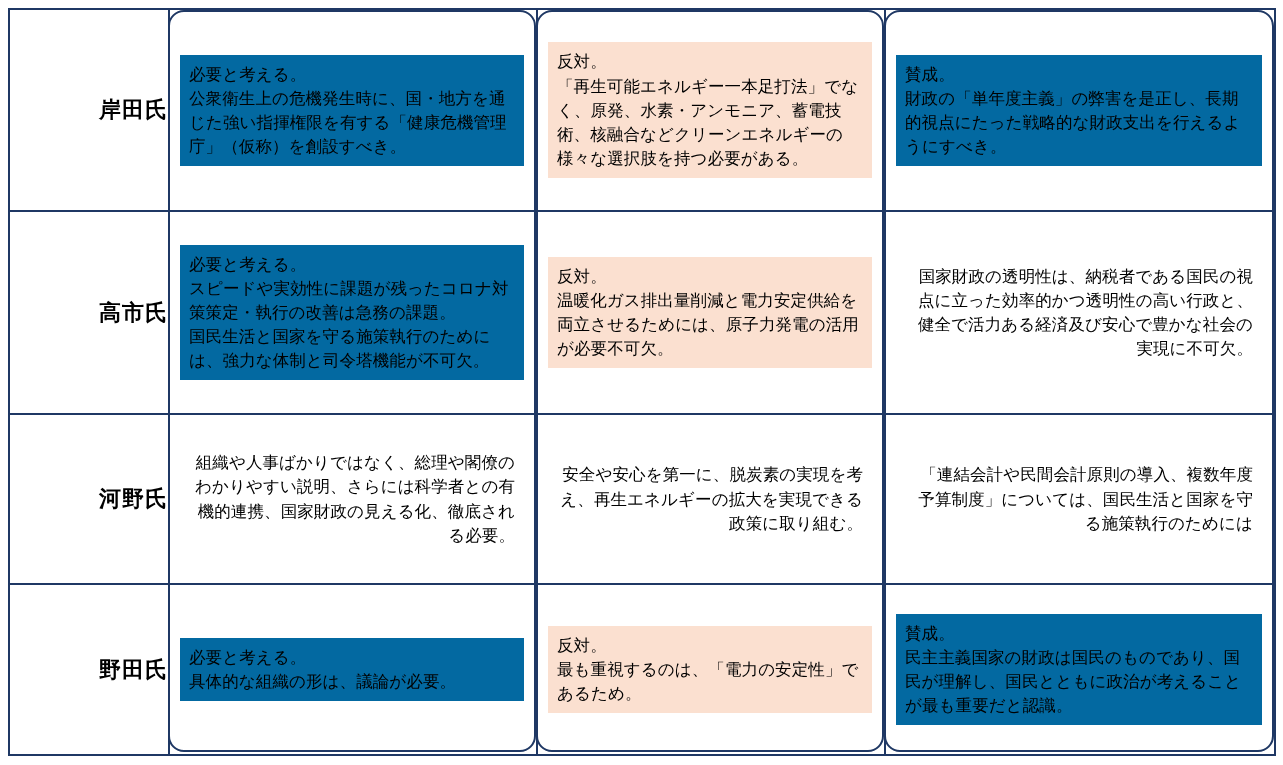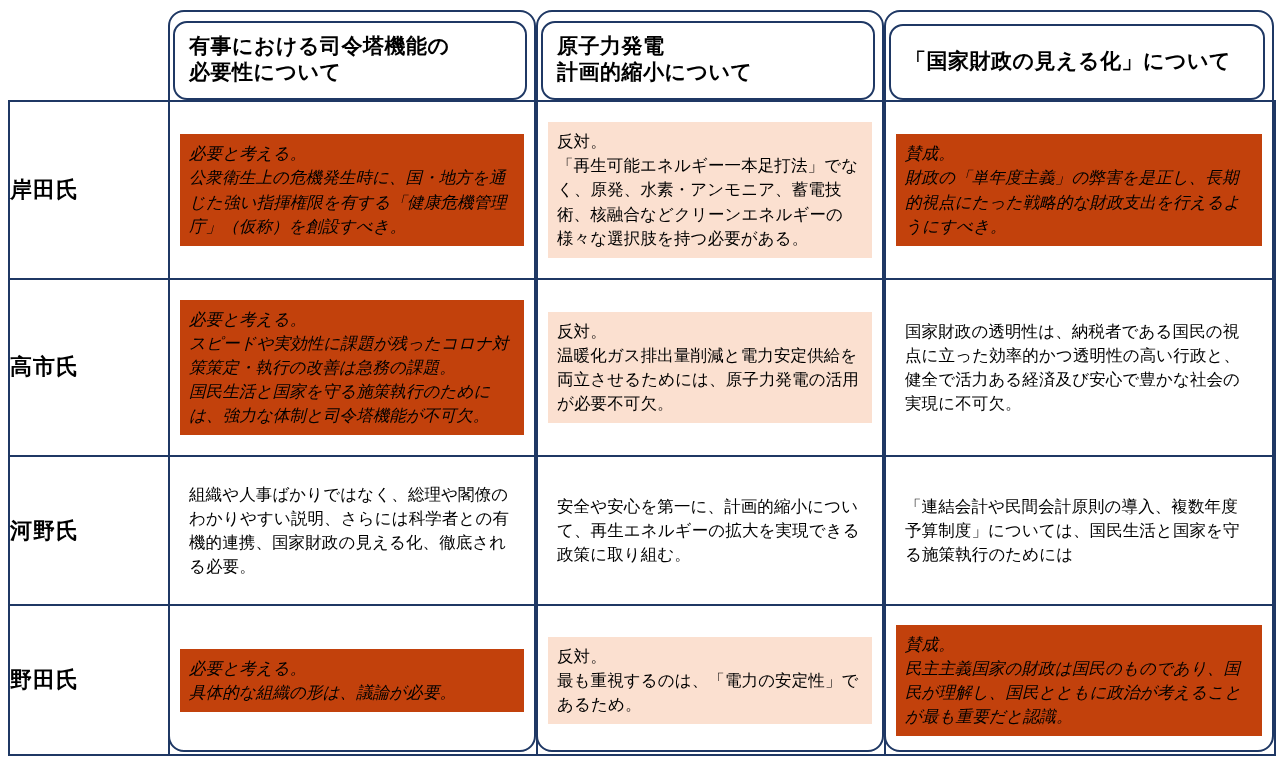--- a/index.html
+++ b/index.html
@@ -68,40 +68,40 @@
     letter-spacing: 0.5px;
     background: #ffffff;
     min-height: 76px;
     display: flex;
     align-items: center;
   }
 
   .name-cell {
     font-weight: bold;
     font-size: 22px;
-    text-align: left;
+    text-align: right;
     letter-spacing: 1px;
     border-left: 2px solid #1f3864;
     border-right: 2px solid #1f3864;
   }
 
   .body-cell {
     padding: 0;
   }
 
   .note {
     font-size: 16.5px;
     line-height: 1.46;
     padding: 7px 9px 8px 9px;
     box-sizing: border-box;
     letter-spacing: 0.1px;
   }
-  .note.blue  { background: #c2410c; font-style: italic; }
+  .note.blue  { background: #0369a1; }
   .note.peach { background: #fbe0d0; }
-  .note.plain { background: transparent; }
+  .note.plain { background: transparent; text-align: right; }
 
   .cell-pad {
     padding: 8px 12px 8px 10px;
   }
 
   
   .col-frame {
     position: absolute;
     border: 2.5px solid #1f3864;
     border-radius: 16px;
@@ -116,34 +116,20 @@
 
   <table class="matrix">
     <colgroup>
       <col class="c-name">
       <col class="c-col1">
       <col class="c-col2">
       <col class="c-col3">
     </colgroup>
 
     <tbody>
-        <tr class="header-row">
-      <td class="corner-blank"></td>
-      <td class="hdr-cell">
-        <div class="hdr-box" style="white-space: pre-wrap;">有事における司令塔機能の
-必要性について</div>
-      </td>
-      <td class="hdr-cell">
-        <div class="hdr-box" style="white-space: pre-wrap;">原子力発電
-計画的縮小について</div>
-      </td>
-      <td class="hdr-cell">
-        <div class="hdr-box">「国家財政の見える化」について</div>
-      </td>
-    </tr>
 
     <tr>
       <td class="name-cell">岸田氏</td>
       <td class="body-cell">
         <div class="cell-pad">
               <div class="note blue" style="white-space: pre-wrap;">必要と考える。
 公衆衛生上の危機発生時に、国・地方を通じた強い指揮権限を有する「健康危機管理庁」（仮称）を創設すべき。</div>
             </div>
       </td>
       <td class="body-cell">
@@ -184,21 +170,21 @@
 
     <tr>
       <td class="name-cell">河野氏</td>
       <td class="body-cell">
         <div class="cell-pad">
               <div class="note plain">組織や人事ばかりではなく、総理や閣僚のわかりやすい説明、さらには科学者との有機的連携、国家財政の見える化、徹底される必要。</div>
             </div>
       </td>
       <td class="body-cell">
         <div class="cell-pad">
-              <div class="note plain">安全や安心を第一に、計画的縮小について、再生エネルギーの拡大を実現できる政策に取り組む。</div>
+              <div class="note plain">安全や安心を第一に、脱炭素の実現を考え、再生エネルギーの拡大を実現できる政策に取り組む。</div>
             </div>
       </td>
       <td class="body-cell">
         <div class="cell-pad">
               <div class="note plain">「連結会計や民間会計原則の導入、複数年度予算制度」については、国民生活と国家を守る施策執行のためには</div>
             </div>
       </td>
     </tr>
 
     <tr>

